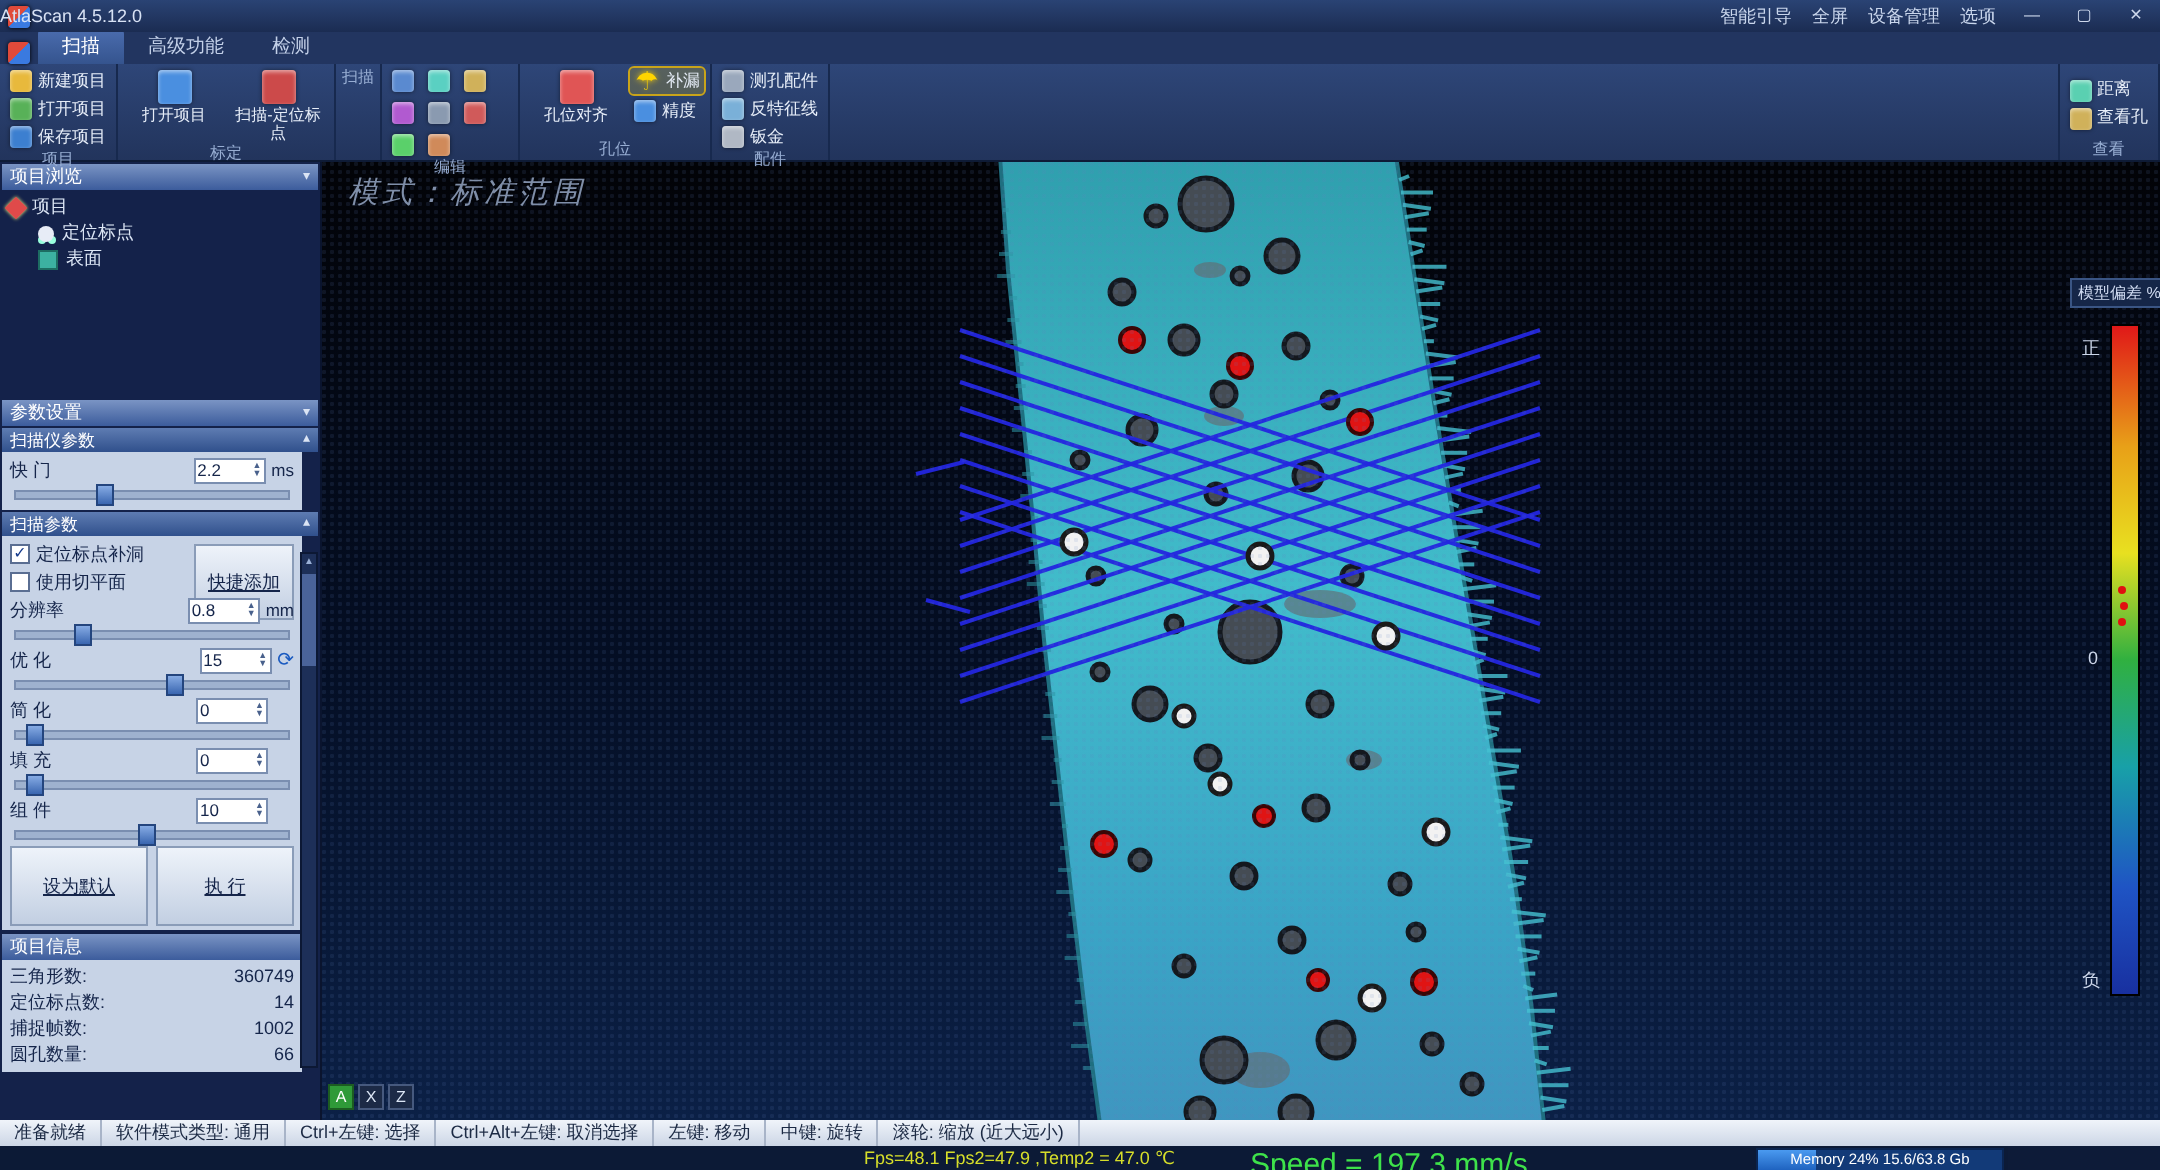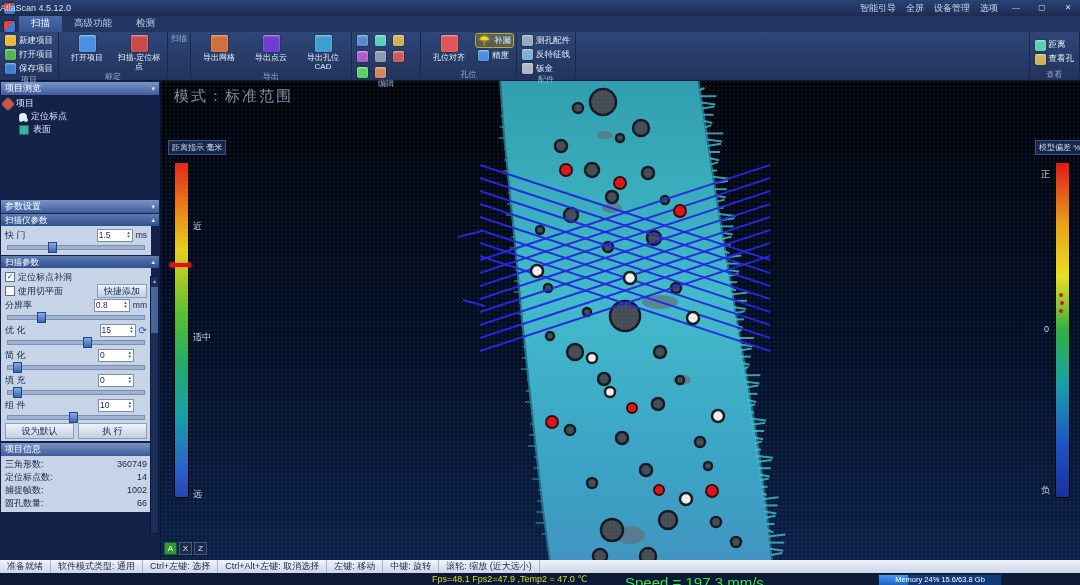--- a/index.html
+++ b/index.html
@@ -62,35 +62,35 @@
   .grow{flex:1;}
   .num{background:#fff;border:1px solid #7a8eb0;width:32px;height:11px;font-size:8.5px;display:flex;align-items:center;
        justify-content:space-between;padding:0 1px;cursor:text;}
   .spin{display:flex;flex-direction:column;font-size:4.5px;color:#49618c;line-height:4px;cursor:pointer;}
   .unit{font-size:8.5px;}
   .slider{position:relative;height:9px;margin:0 2px 2px;cursor:pointer;}
   .slider .track{position:absolute;left:0;right:0;top:3px;height:3px;background:#9fb2cf;border:1px solid #7a8eb0;}
   .slider .thumb{position:absolute;top:0;width:7px;height:9px;background:linear-gradient(180deg,#86abe4,#3a66b0);border:1px solid #24457e;}
   .cb{width:8px;height:8px;background:#fff;border:1px solid #5a6e92;font-size:8px;line-height:8px;text-align:center;color:#153a8c;cursor:pointer;flex:0 0 auto;}
   .btn{background:linear-gradient(180deg,#eef3fa,#c2cfe2);border:1px solid #8a9cb8;font-size:9px;height:14px;
-       display:flex;align-items:center;justify-content:center;color:#15254a;cursor:pointer;padding:0 6px;}
+       display:flex;align-items:center;justify-content:center;color:#15254a;cursor:pointer;padding:12px 6px;text-decoration:underline;}
   .btn-row{display:flex;gap:4px;justify-content:space-between;margin-top:2px;text-align:center;}
   .refresh{color:#1a5ac0;font-size:10px;cursor:pointer;}
   .info-row{display:flex;justify-content:space-between;height:13px;line-height:13px;}
   .vscroll{position:absolute;right:1px;top:196px;width:7px;height:256px;background:#1d2f58;border:1px solid #0c1834;}
   .vscroll .arr{height:8px;font-size:5px;color:#9ab0d6;text-align:center;line-height:8px;cursor:pointer;}
   .vscroll .vthumb{position:absolute;left:0;right:0;top:10px;height:46px;background:#46engage;}
   .vscroll .vthumb{background:#4a639a;cursor:grab;}
 
   
   .viewport{position:absolute;left:160px;top:80px;width:920px;height:480px;overflow:hidden;
             background:linear-gradient(180deg,#020307 0%,#040e24 52%,#0b2046 100%);z-index:10;}
   .viewport::before{content:"";position:absolute;inset:0;
             background-image:radial-gradient(rgba(96,128,190,.13) 1px,transparent 1.2px);background-size:4px 4px;pointer-events:none;z-index:5;}
-  .mode-text{position:absolute;left:14px;top:7px;font-size:15px;letter-spacing:2px;color:#7f8ea8;z-index:6;}
+  .mode-text{position:absolute;left:14px;top:7px;font-size:15px;letter-spacing:2px;color:#7f8ea8;z-index:6;font-style:italic;}
   #model-svg{position:absolute;left:0;top:0;z-index:2;}
 
   .gauge{position:absolute;top:56px;z-index:6;}
   .gauge.gleft{left:8px;width:62px;height:380px;}
   .gauge.gright{right:3px;width:42px;height:380px;}
   .g-title{background:#152648;border:1px solid #3a5584;color:#cfdaf0;font-size:8px;padding:1px 3px;white-space:nowrap;display:inline-block;}
   .g-bar{position:absolute;width:13px;height:334px;top:26px;border:1px solid #000;}
   .gleft .g-bar{left:6px;background:linear-gradient(180deg,#e02818 0%,#e87818 12%,#e8d020 26%,#58c030 45%,#22ab68 60%,#18a0a8 76%,#2b5ecb 92%,#2346b0 100%);}
   .gright .g-bar{left:20px;background:linear-gradient(180deg,#e01818 0%,#e8a018 18%,#e8e020 34%,#30b040 50%,#18a0a8 66%,#1f54c4 84%,#1830a0 100%);}
   .g-label{position:absolute;font-size:9px;color:#cdd7ea;white-space:nowrap;}
@@ -165,37 +165,20 @@
           <span class="rb-icon" style="background: rgb(204, 74, 74);"></span>
           <span class="rb-label">扫描-定位标点</span>
         </div>
       </div>
       <div class="rb-gl">标定</div>
     </div>
     <div class="rb-group">
       <div class="rb-gl">扫描</div>
     </div>
     <div class="rb-group">
-      <div class="rb-content large">
-        <div class="rb-btn lg">
-          <span class="rb-icon" style="background: rgb(208, 113, 60);"></span>
-          <span class="rb-label">导出网格</span>
-        </div>
-        <div class="rb-btn lg">
-          <span class="rb-icon" style="background: rgb(113, 60, 208);"></span>
-          <span class="rb-label">导出点云</span>
-        </div>
-        <div class="rb-btn lg">
-          <span class="rb-icon" style="background: rgb(60, 159, 208);"></span>
-          <span class="rb-label">导出孔位CAD</span>
-        </div>
-      </div>
-      <div class="rb-gl">导出</div>
-    </div>
-    <div class="rb-group">
       <div class="rb-content grid">
         <div class="rb-btn sm">
           <span class="rb-icon" style="background: rgb(90, 138, 208);"></span>
         </div>
         <div class="rb-btn sm">
           <span class="rb-icon" style="background: rgb(90, 208, 194);"></span>
         </div>
         <div class="rb-btn sm">
           <span class="rb-icon" style="background: rgb(208, 177, 90);"></span>
         </div>
@@ -297,21 +280,21 @@
 
   <div class="sub-h">
     <span>扫描仪参数</span>
     <span class="caret">▴</span>
   </div>
   <div class="box">
     <div class="row">
       <span class="lbl">快 门</span>
       <span class="grow"></span>
       <span class="num">
-        <span>1.5</span>
+        <span>2.2</span>
         <span class="spin">
             <span>▲</span>
             <span>▼</span>
           </span>
       </span>
       <span class="unit">ms</span>
     </div>
     <div class="slider">
       <div class="track"></div>
       <div class="thumb" style="left:30%"></div>
@@ -643,28 +626,20 @@
       <circle cx="377" cy="191" r="6" fill="#f2f2f2" stroke="#1a1a1a" stroke-width="2.5"></circle>
       <circle cx="470" cy="198" r="6" fill="#f2f2f2" stroke="#1a1a1a" stroke-width="2.5"></circle>
       <circle cx="533" cy="238" r="6" fill="#f2f2f2" stroke="#1a1a1a" stroke-width="2.5"></circle>
       <circle cx="432" cy="278" r="5" fill="#f2f2f2" stroke="#1a1a1a" stroke-width="2.5"></circle>
       <circle cx="450" cy="312" r="5" fill="#f2f2f2" stroke="#1a1a1a" stroke-width="2.5"></circle>
       <circle cx="558" cy="336" r="6" fill="#f2f2f2" stroke="#1a1a1a" stroke-width="2.5"></circle>
       <circle cx="526" cy="419" r="6" fill="#f2f2f2" stroke="#1a1a1a" stroke-width="2.5"></circle>
     </svg>
   <div class="mode-text">模式：标准范围</div>
 
-  <div class="gauge gleft">
-    <span class="g-title">距离指示 毫米</span>
-    <div class="g-bar"></div>
-    <div class="g-thumb"></div>
-    <span class="g-label" style="left:25px;top:84px">近</span>
-    <span class="g-label" style="left:25px;top:195px">适中</span>
-    <span class="g-label" style="left:25px;top:352px">远</span>
-  </div>
 
   <div class="gauge gright">
     <span class="g-title">模型偏差 %</span>
     <div class="g-bar"></div>
     <span class="g-label" style="left:6px;top:32px">正</span>
     <span class="g-label" style="left:9px;top:188px">0</span>
     <span class="g-label" style="left:6px;top:348px">负</span>
     <span class="g-dot" style="left:24px;top:157px"></span>
     <span class="g-dot" style="left:25px;top:165px"></span>
     <span class="g-dot" style="left:24px;top:173px"></span>

